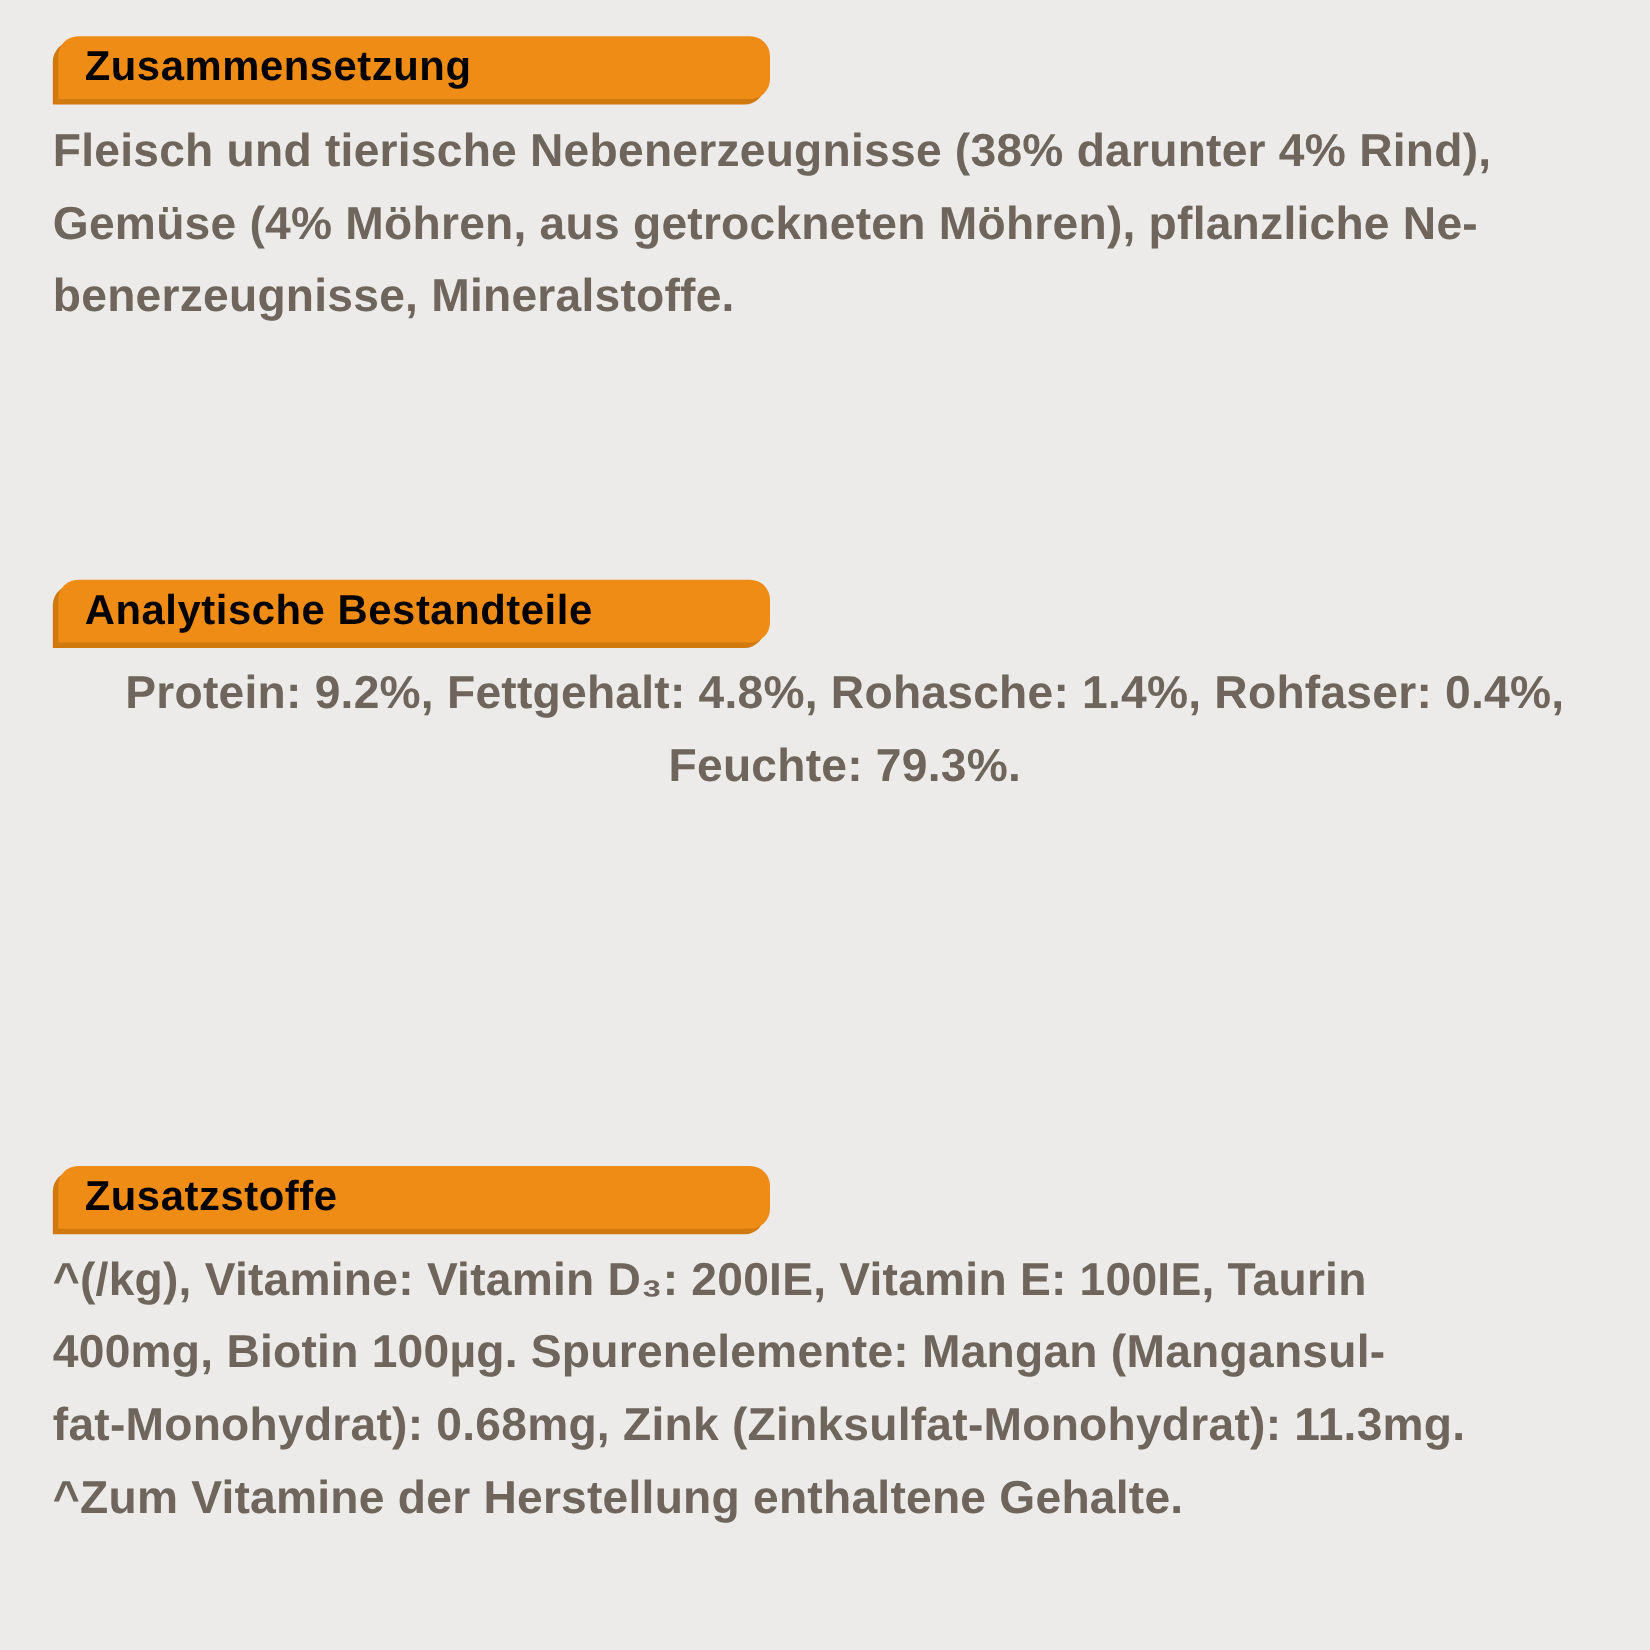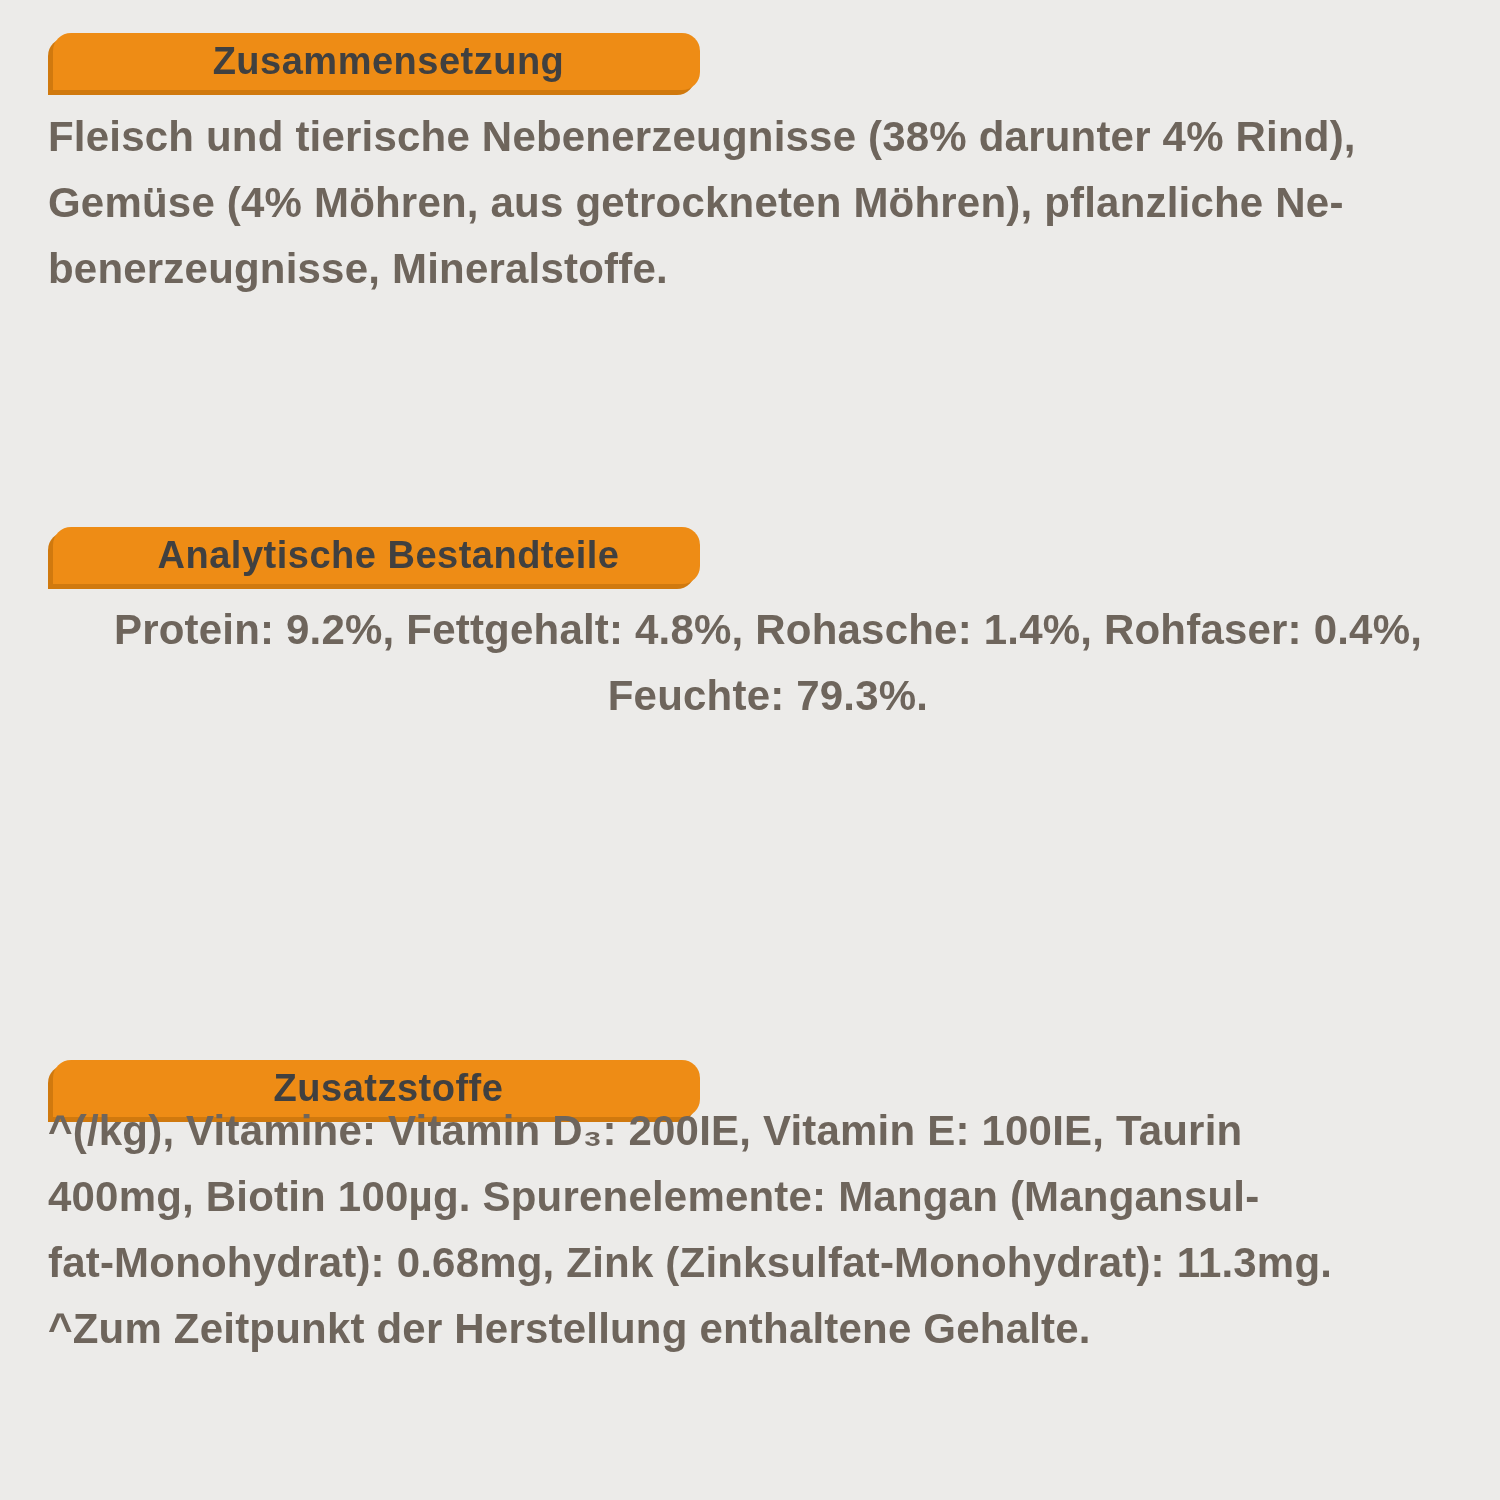--- a/index.html
+++ b/index.html
@@ -16,47 +16,46 @@
   }
   .section-header {
     position: absolute;
     left: 53px;
     width: 647px;
     height: 57px;
     box-sizing: border-box;
     background: var(--accent, #ee8c15);
     border-radius: 18px 18px 18px 0;
     box-shadow: -5px 5px 0 0 var(--accent-shadow, #d0790e);
-    color: #404040;
+    color: #000000;
     font-size: 38px;
     font-weight: bold;
     line-height: 57px;
     padding-left: 24px;
     letter-spacing: 0.5px;
-    text-align: center;
   }
   .section-body {
     position: absolute;
     left: 48px;
     width: 1440px;
     color: var(--text, #6e655c);
     font-size: 42px;
     line-height: 66px;
     font-weight: bold;
     letter-spacing: 0.2px;
   }
   .body-line {
     white-space: nowrap;
   }
   .hdr-1 { top: 33px; }
   .bdy-1 { top: 104px; }
   .hdr-2 { top: 527px; }
   .bdy-2 { top: 597px; text-align: center; }
   .hdr-3 { top: 1060px; }
-  .bdy-3 { top: 1098px; }
+  .bdy-3 { top: 1130px; }
 </style>
 </head>
 <body>
 
 <div class="page">
 
   <div class="section">
     <div class="section-header hdr-1">Zusammensetzung</div>
     <div class="section-body bdy-1">
       <div class="body-line">Fleisch und tierische Nebenerzeugnisse (38% darunter 4% Rind),</div>
@@ -72,17 +71,17 @@
       <div class="body-line">Feuchte: 79.3%.</div>
     </div>
   </div>
 
   <div class="section">
     <div class="section-header hdr-3">Zusatzstoffe</div>
     <div class="section-body bdy-3">
       <div class="body-line">^(/kg), Vitamine: Vitamin D₃: 200IE, Vitamin E: 100IE, Taurin</div>
       <div class="body-line">400mg, Biotin 100µg. Spurenelemente: Mangan (Mangansul-</div>
       <div class="body-line">fat-Monohydrat): 0.68mg, Zink (Zinksulfat-Monohydrat): 11.3mg.</div>
-      <div class="body-line">^Zum Zeitpunkt der Herstellung enthaltene Gehalte.</div>
+      <div class="body-line">^Zum Vitamine der Herstellung enthaltene Gehalte.</div>
     </div>
   </div>
 
 </div>
 
 </body></html>

